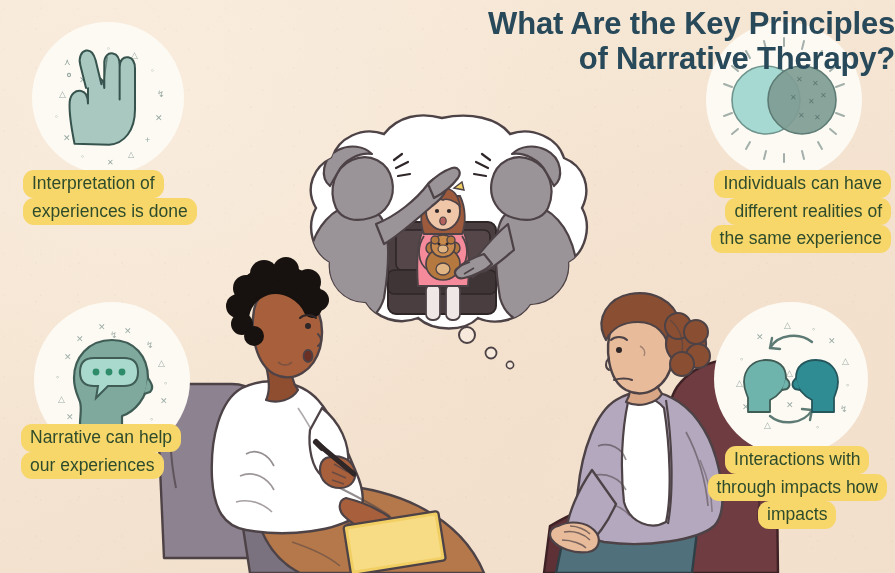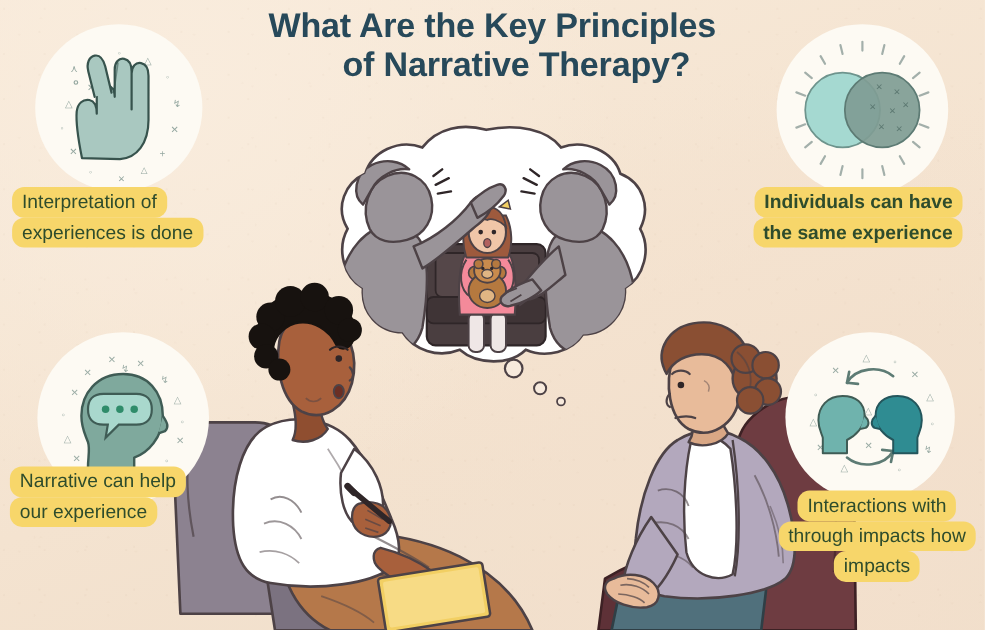--- a/index.html
+++ b/index.html
@@ -27,46 +27,46 @@
       radial-gradient(circle at 33% 67%, rgba(180,150,120,.09) 0 1px, transparent 1px),
       radial-gradient(circle at 61% 28%, rgba(180,150,120,.08) 0 1px, transparent 1px),
       radial-gradient(circle at 84% 74%, rgba(180,150,120,.10) 0 1px, transparent 1px),
       radial-gradient(circle at 47% 88%, rgba(180,150,120,.07) 0 1px, transparent 1px);
     background-size:37px 41px, 53px 47px, 61px 59px, 43px 39px, 67px 71px;
   }
 
   
   #title {
     position:absolute; top:6px; left:0; width:895px;
-    text-align:center;
+    text-align:right;
     color:#27495a;
     font-size:31px; font-weight:bold; line-height:1.14;
     letter-spacing:-.2px;
     z-index:40;
   }
   #title .l2 { display:block;margin-left:44px; }
 
   
   .callout { position:absolute; z-index:60; }
   .callout .ln {
     display:block;
     width:max-content;
     background:#f7d66a;
     color:#2e4c2c;
     font-size:17.5px; line-height:1.06;
     padding:4px 9px 5px 9px;
     border-radius:11px;
     white-space:nowrap;
   }
-  .callout.left .ln  { margin-left:1px; }
+  .callout.left .ln  { margin-left:13px; }
   .callout.right .ln { margin-left:auto; }
   .callout.ctr .ln   { margin-left:auto; margin-right:auto; }
 
   #cal-tl { top:170px; left:10px; }
-  #cal-tr { top:170px; right:20px; text-align:right;font-weight:bold; }
+  #cal-tr { top:170px; right:4px; text-align:right; }
   #cal-bl { top:424px; left:8px; }
   #cal-br { top:446px; right:8px; text-align:left; }
 
   
   .iconcircle {
     position:absolute; z-index:30;
     border-radius:50%;
     background:#fdfaf3;
     display:flex; align-items:center; justify-content:center;
     box-shadow:0 0 0 0 rgba(0,0,0,0);
@@ -464,26 +464,27 @@
     </svg>
   </div>
 
   <div class="callout left" id="cal-tl">
     <span class="ln">Interpretation of</span>
     <span class="ln">experiences is done</span>
   </div>
 
   <div class="callout right" id="cal-tr">
     <span class="ln">Individuals can have</span>
+    <span class="ln">different realities of</span>
     <span class="ln">the same experience</span>
   </div>
 
   <div class="callout left" id="cal-bl">
     <span class="ln">Narrative can help</span>
-    <span class="ln">our experience</span>
+    <span class="ln">our experiences</span>
   </div>
 
   <div class="callout ctr" id="cal-br">
     <span class="ln">Interactions with</span>
     <span class="ln">through impacts how</span>
     <span class="ln">impacts</span>
   </div>
 
 </div>
 

